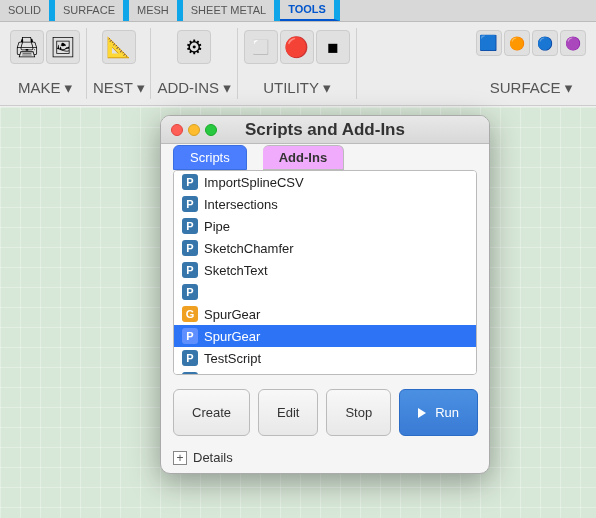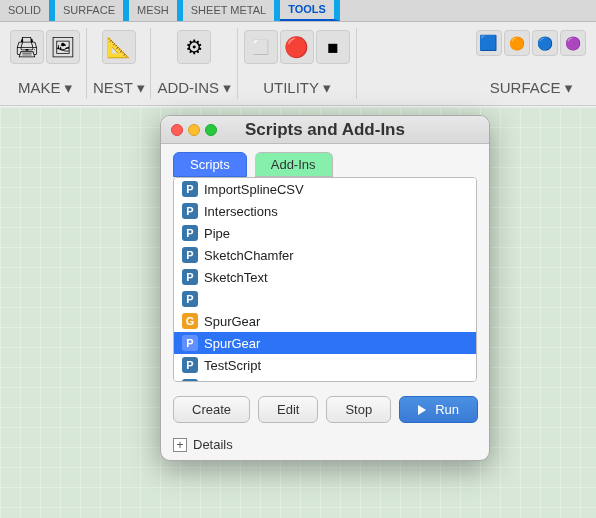--- a/index.html
+++ b/index.html
@@ -68,22 +68,22 @@
       border-radius: 50%;
       cursor: pointer;
     }
 
     .tl-close { background: #ff5f57; border: 1px solid #e0443e; }
     .tl-min   { background: #febc2e; border: 1px solid #d6a223; }
     .tl-max   { background: #28c840; border: 1px solid #1aab29; }
 
     .dialog-tabs {
       display: flex;
-      padding: 8px 12px 0;
-      gap: 8px;
+      padding: 1px 12px 0;
+      gap: 16px;
     }
 
     .dialog-tab {
       padding: 4px 16px;
       font-size: 13px;
       border-radius: 6px 6px 0 0;
       cursor: pointer;
       border: 1px solid #bbb;
       background: #e0e0e0;
       color: #333;
@@ -148,21 +148,21 @@
     .icon-gear { background: #f0a020; color: white; font-weight: bold; }
 
     .dialog-buttons {
       display: flex;
       gap: 8px;
       padding: 6px 12px 10px;
       align-items: center;
     }
 
     .btn {
-      padding: 5px 18px;
+      padding: 15px 18px;
       border-radius: 6px;
       font-size: 13px;
       cursor: pointer;
       border: 1px solid #bbb;
       background: linear-gradient(to bottom, #f8f8f8, #e8e8e8);
       color: #333;
     }
 
     .btn-run {
       background: linear-gradient(to bottom, #4a90e2, #3a7bd5);
@@ -363,21 +363,21 @@
     <div class="traffic-lights">
       <div class="traffic-light tl-close"></div>
       <div class="traffic-light tl-min"></div>
       <div class="traffic-light tl-max"></div>
     </div>
     <span class="dialog-title">Scripts and Add-Ins</span>
   </div>
 
   <div class="dialog-tabs">
     <div class="dialog-tab active">Scripts</div>
-    <div class="dialog-tab" style="background:#86efac; border-left:none;">Add-Ins</div>
+    <div class="dialog-tab" style="background:#f0abfc; border-left:none;font-weight:bold;">Add-Ins</div>
   </div>
 
   <div class="script-list-container">
 
     <div class="script-item">
       <div class="script-icon icon-python">P</div>
       <span>ImportSplineCSV</span>
     </div>
 
     <div class="script-item">

